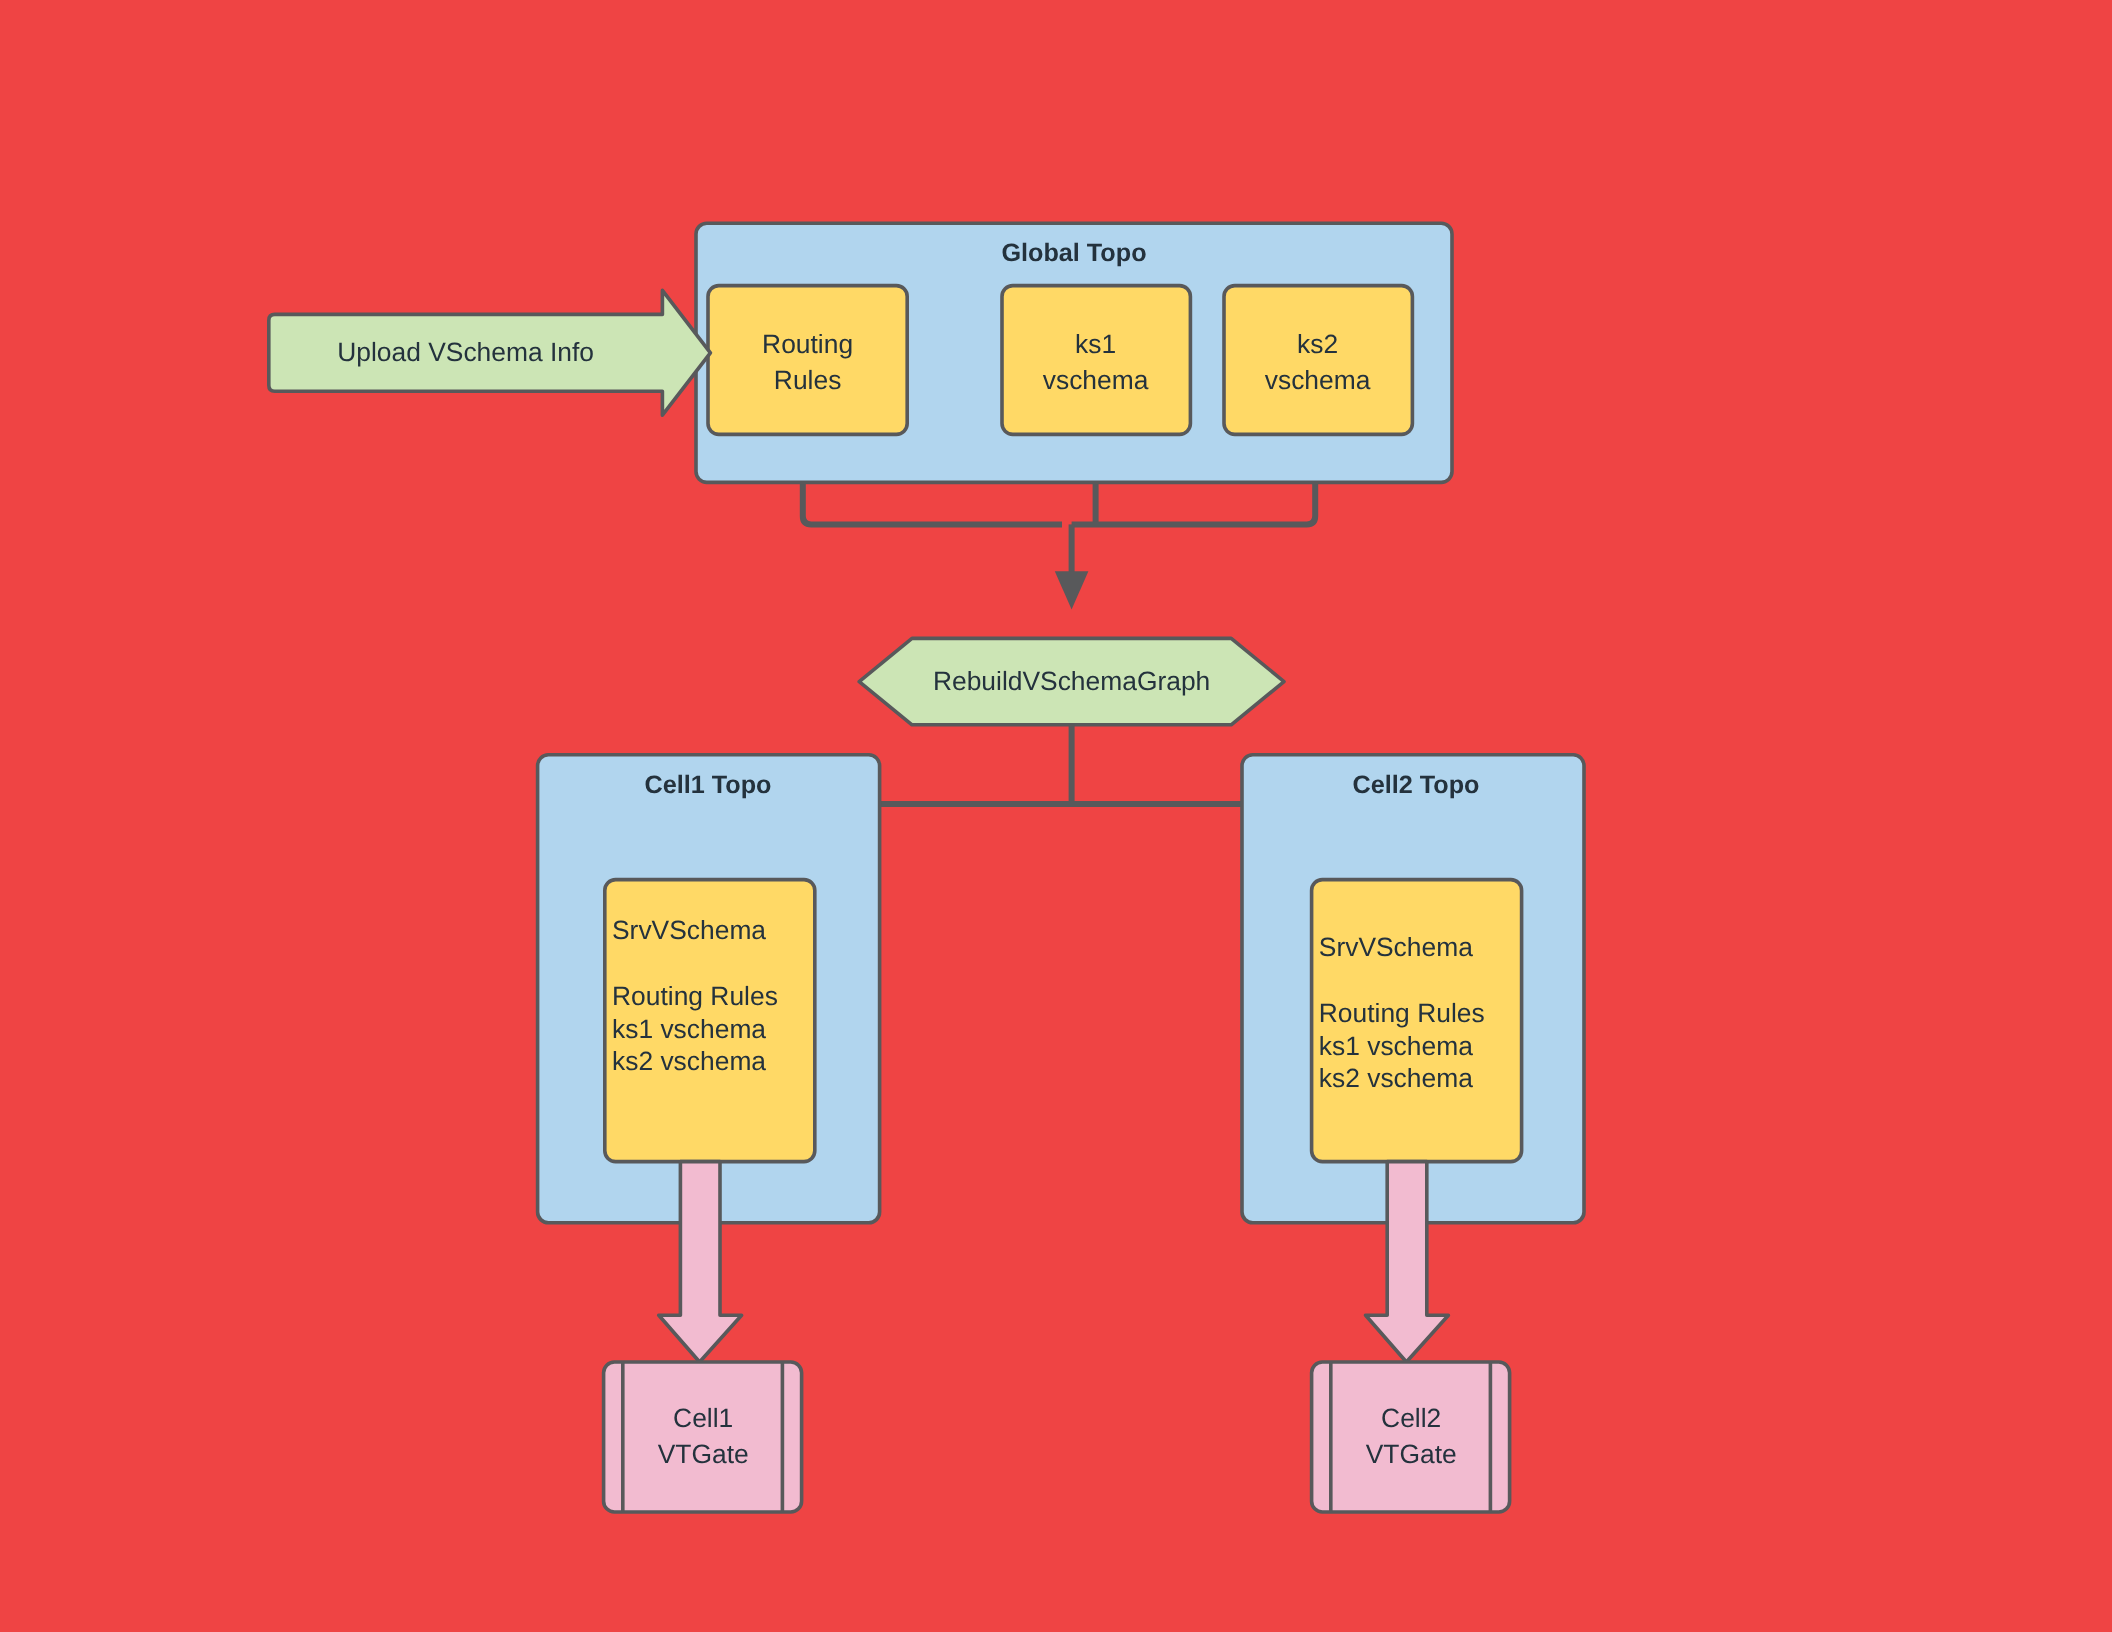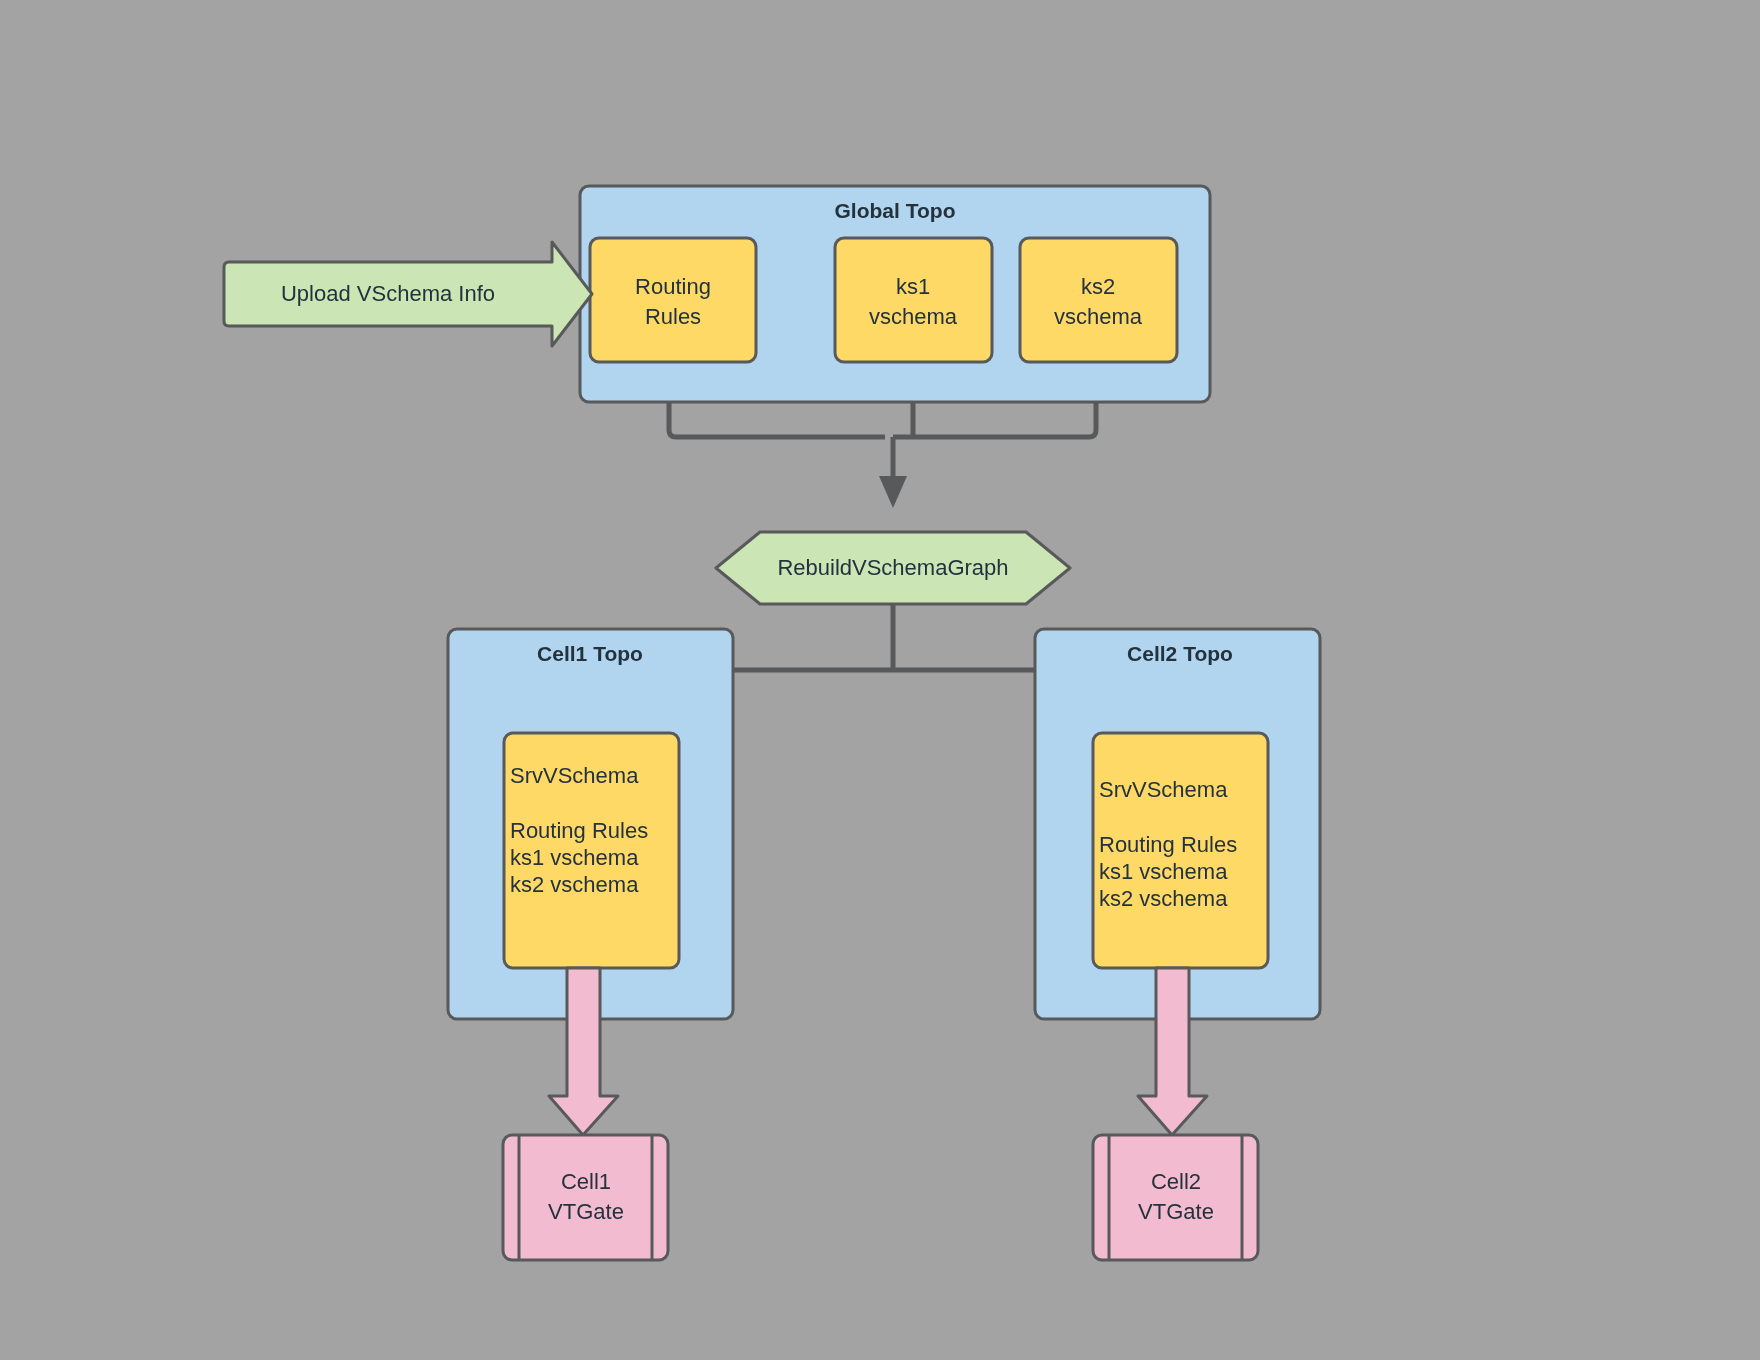--- a/index.html
+++ b/index.html
@@ -11,21 +11,21 @@
   body {
     width: 1760px;
     height: 1360px;
     font-family: "Liberation Sans", sans-serif;
     overflow: hidden;
   }
   #diagram-root {
     position: relative;
     width: 1760px;
     height: 1360px;
-    background: #a3a3a3;
+    background: #ef4444;
   }
   svg#diagram-svg {
     position: absolute;
     top: 0;
     left: 0;
     width: 1760px;
     height: 1360px;
     display: block;
   }
   .shape-fill-blue   { fill: #b1d5ee; }

